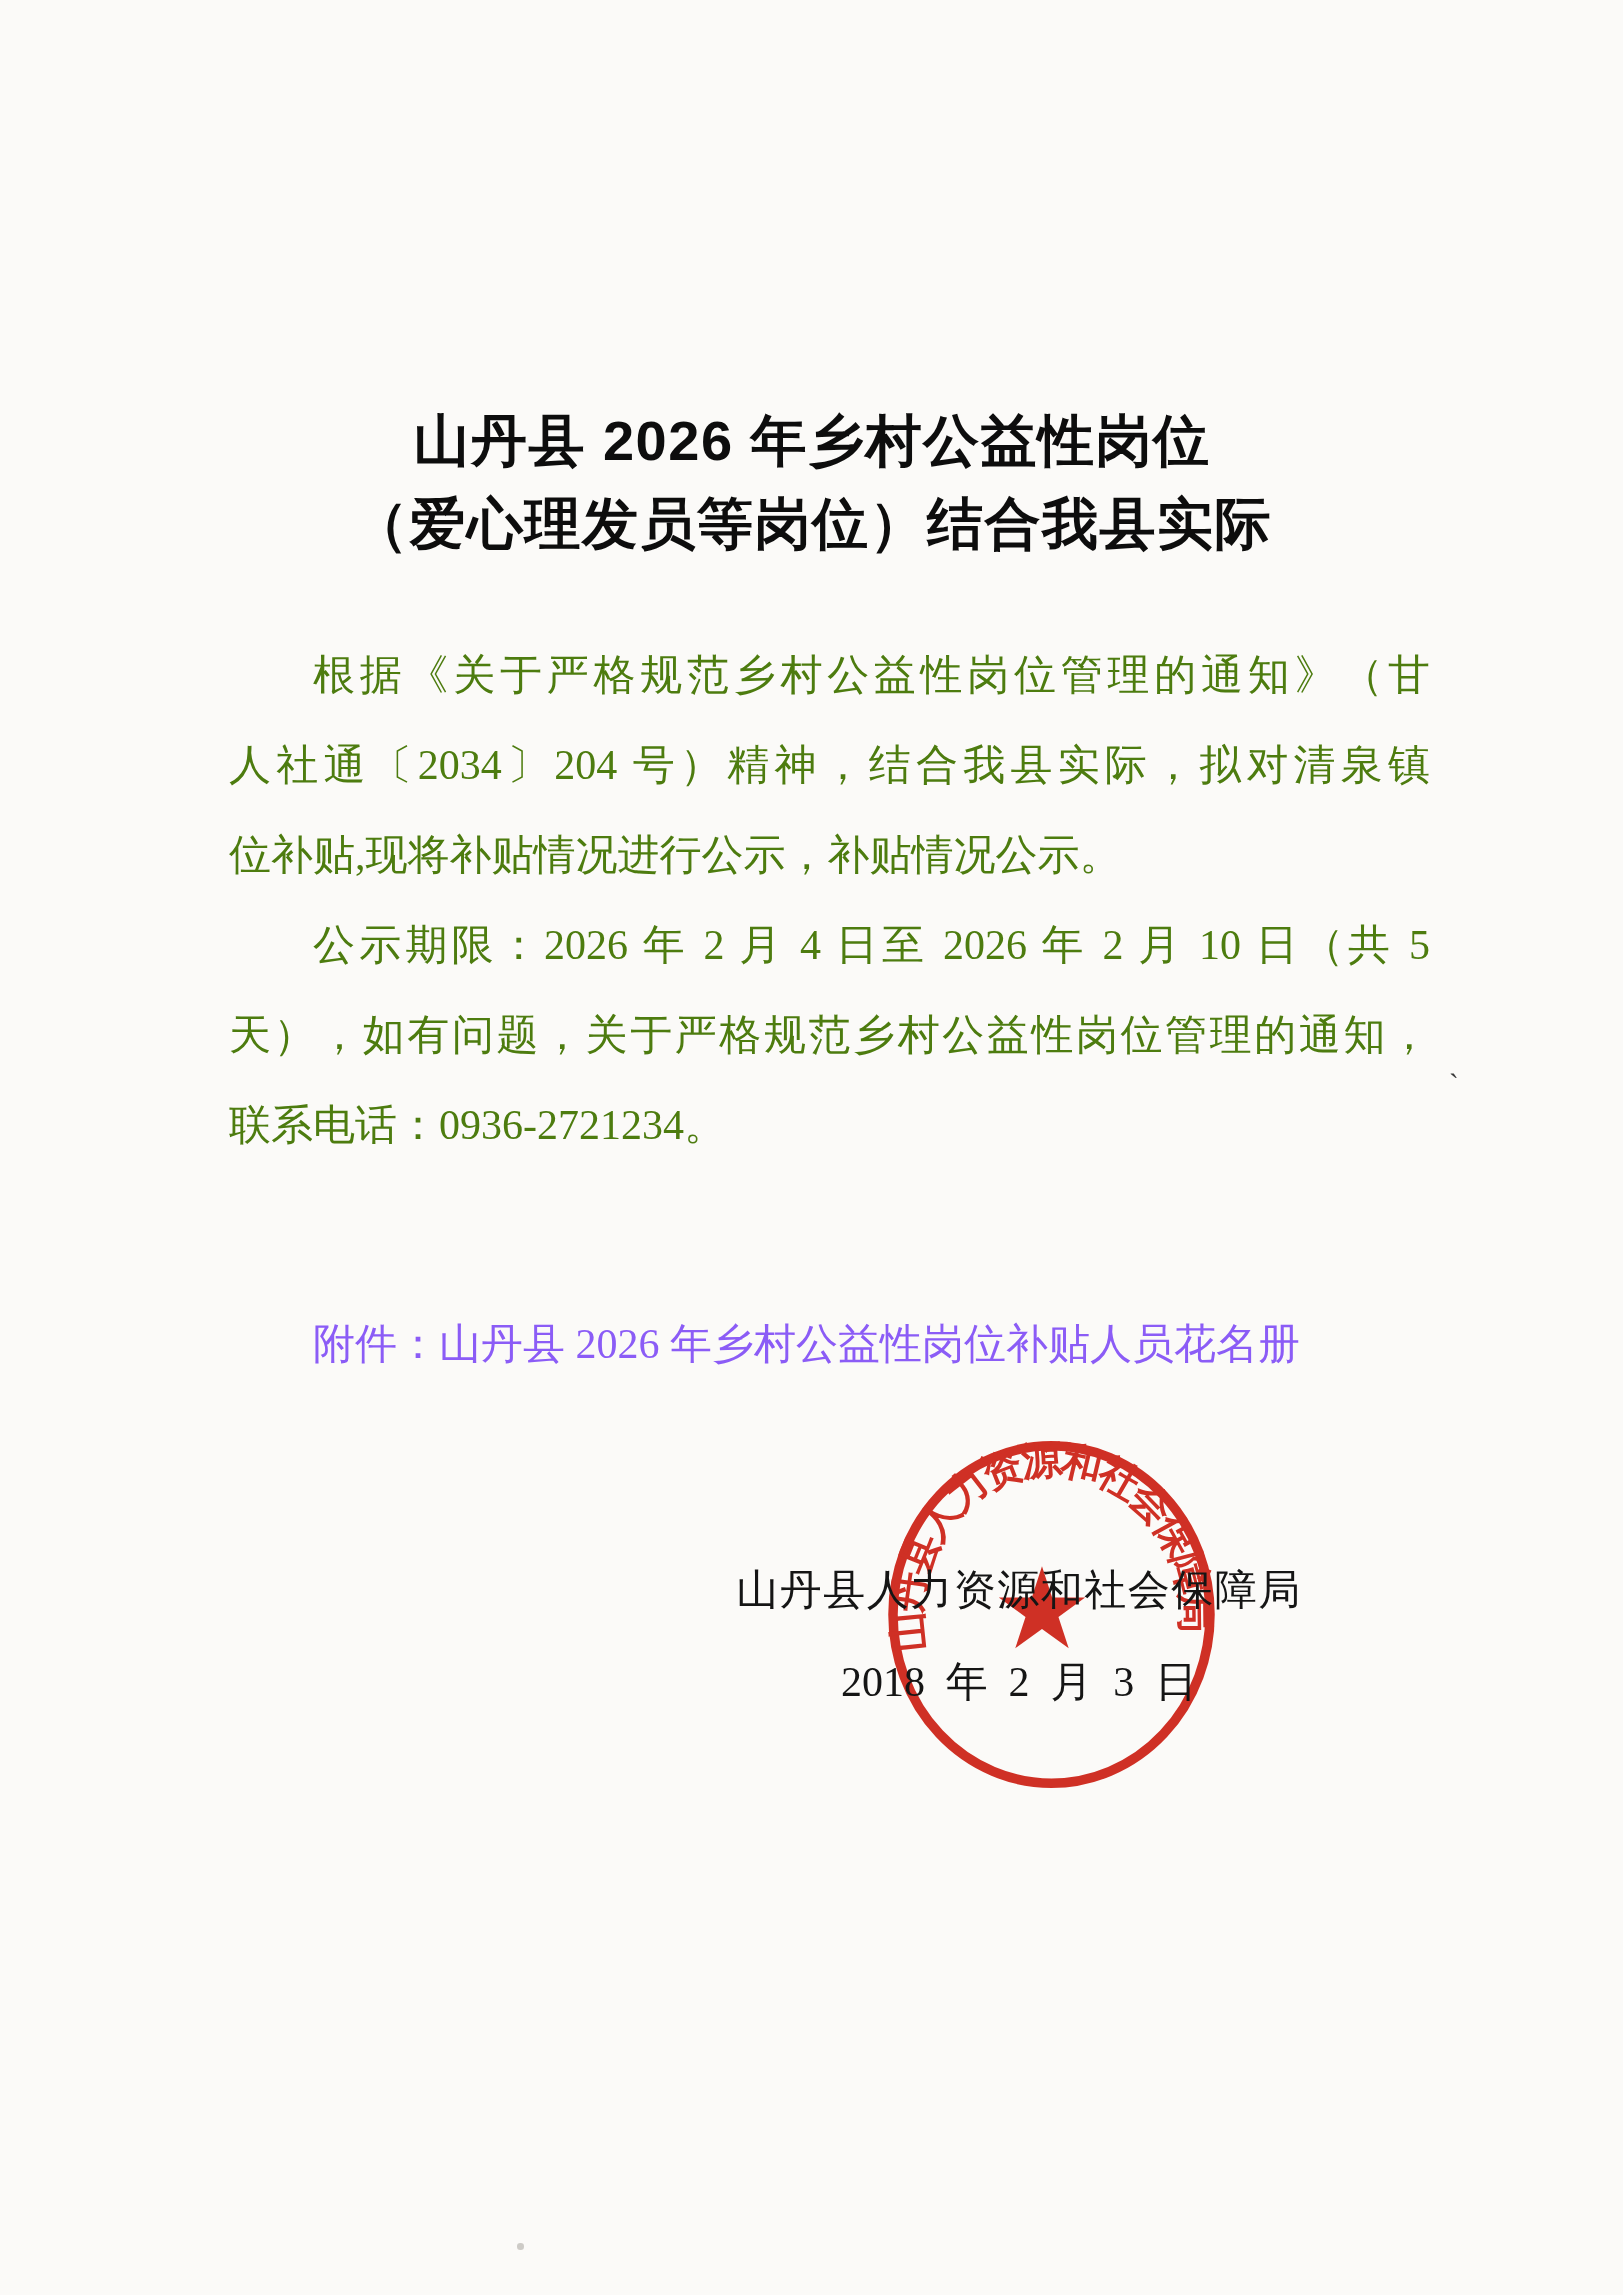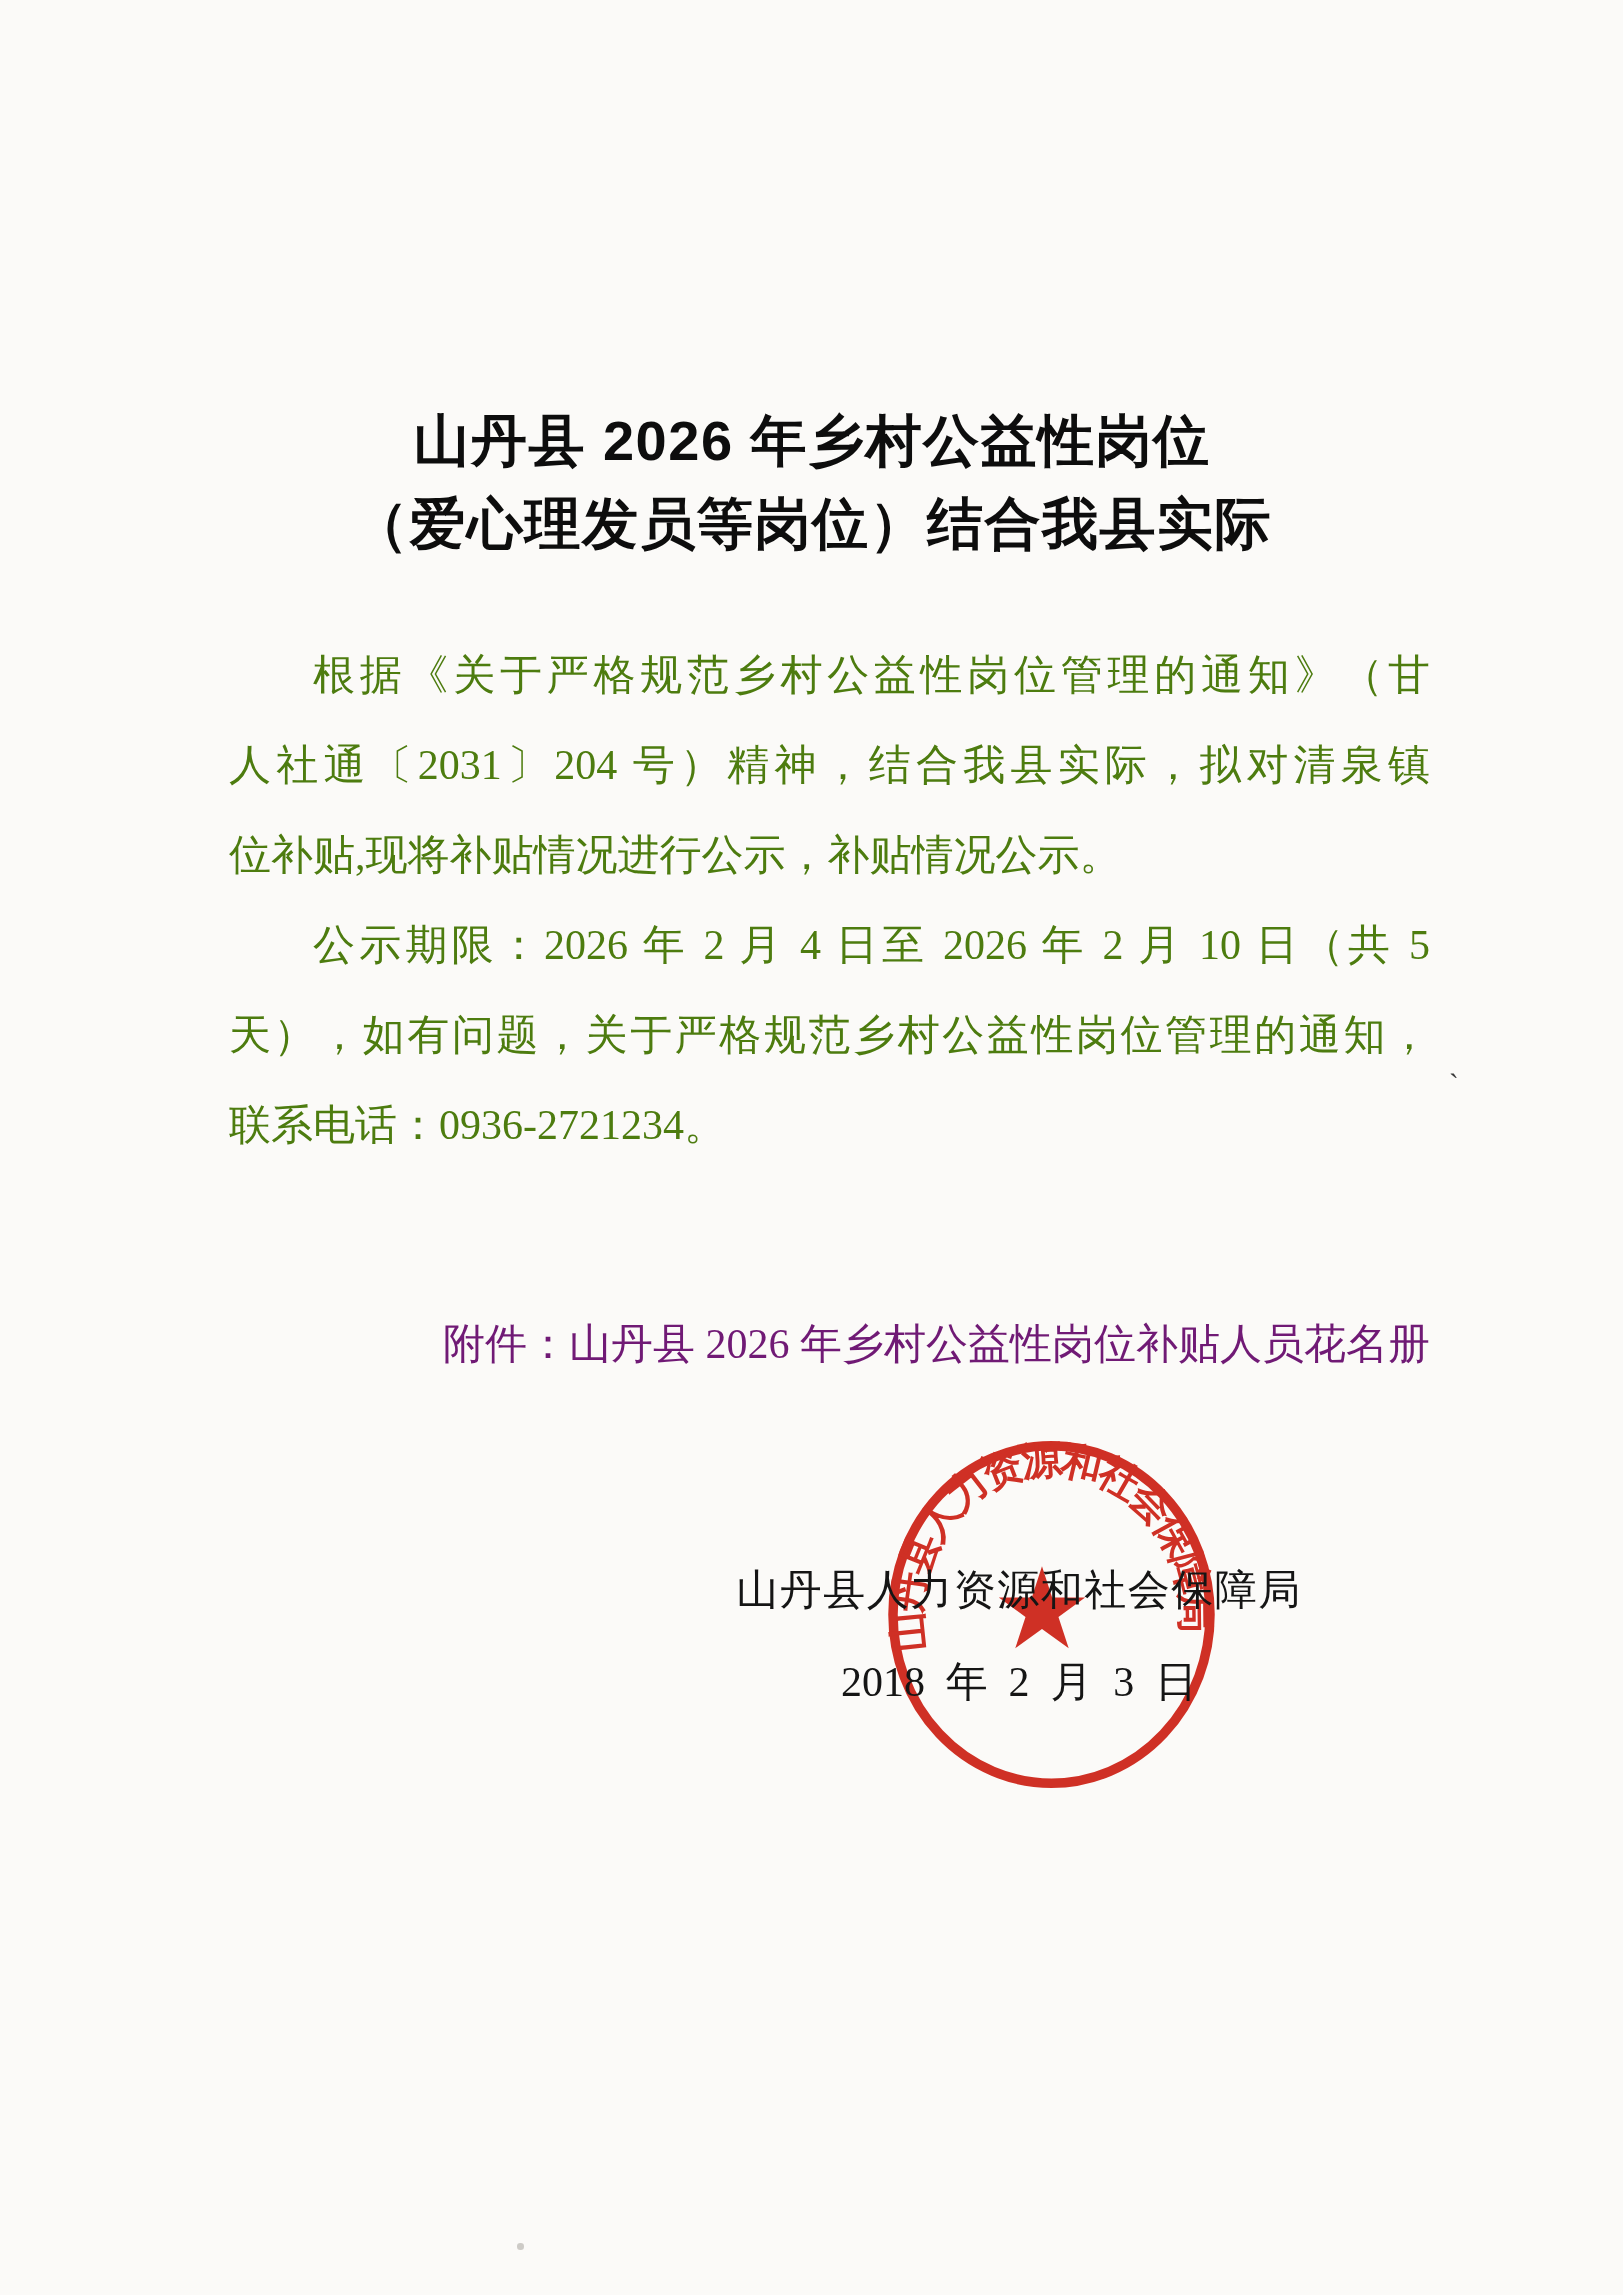--- a/index.html
+++ b/index.html
@@ -39,21 +39,21 @@
     white-space:normal;
     text-align:justify;
     text-align-last:justify;
     -moz-text-align-last:justify;
   }
   .indent{text-indent:2em;}
   
   .attachment{
     position:absolute;left:229px;top:1299px;width:1201px;
     font-size:42px;line-height:90px;
-    text-indent:2em;color:#701a75;text-align:right;
+    text-indent:2em;color:#8b5cf6;
   }
   
   .stamp{
     position:absolute;left:888px;top:1441px;width:327px;height:347px;
     mix-blend-mode:multiply;
     opacity:0.95;
     z-index:1;
   }
   
   .sig{
@@ -85,21 +85,21 @@
 
 <div class="page">
 
   <div class="title">
     <div>山丹县 2026 年乡村公益性岗位</div>
     <div>（爱心理发员等岗位）结合我县实际</div>
   </div>
 
   <div class="body-text">
     <div class="ln jlast indent">根据《关于严格规范乡村公益性岗位管理的通知》（甘</div>
-    <div class="ln jlast">人社通〔2031〕204 号）精神，结合我县实际，拟对清泉镇</div>
+    <div class="ln jlast">人社通〔2034〕204 号）精神，结合我县实际，拟对清泉镇</div>
     <div class="ln">位补贴,现将补贴情况进行公示，补贴情况公示。</div>
     <div class="ln jlast indent">公示期限：2026 年 2 月 4 日至 2026 年 2 月 10 日（共 5</div>
     <div class="ln jlast">天），如有问题，关于严格规范乡村公益性岗位管理的通知，</div>
     <div class="ln">联系电话：0936-2721234。</div>
   </div>
 
   <div class="attachment">附件：山丹县 2026 年乡村公益性岗位补贴人员花名册</div>
 
   <div class="stamp">
     <svg width="327" height="347" viewBox="0 0 446 474" xmlns="http://www.w3.org/2000/svg">

